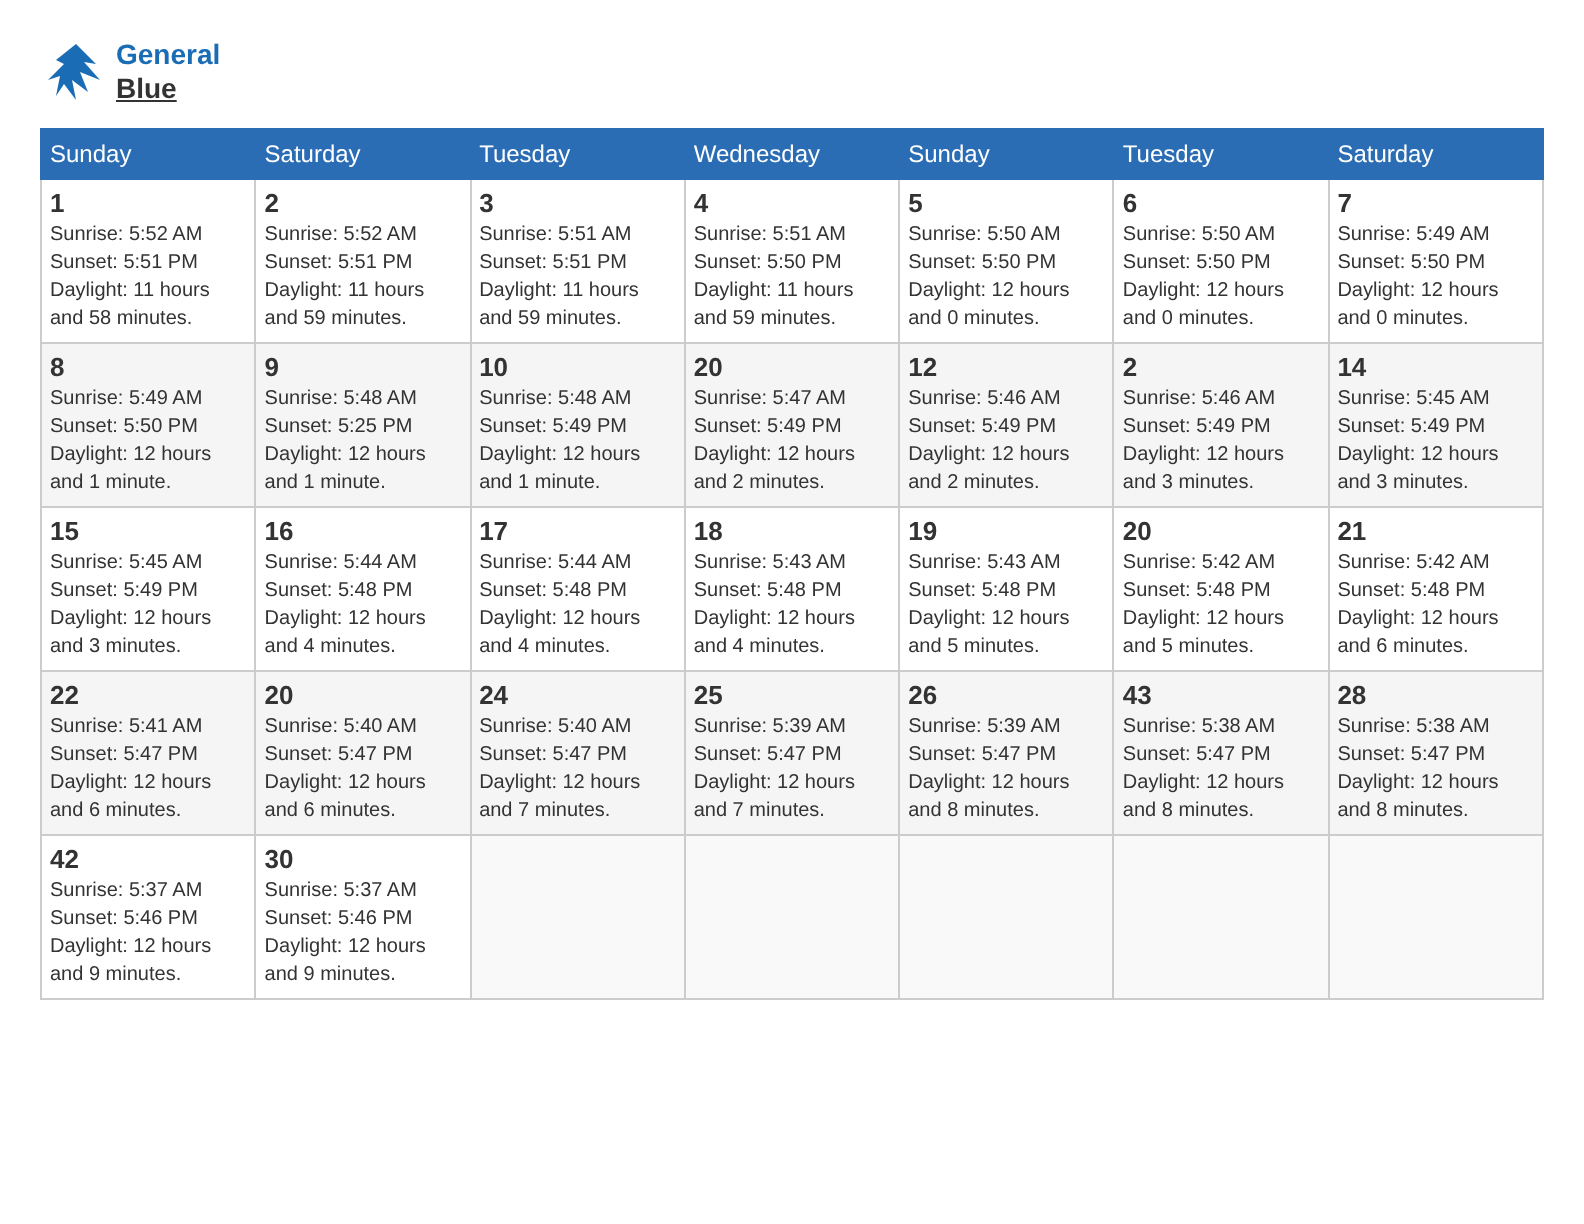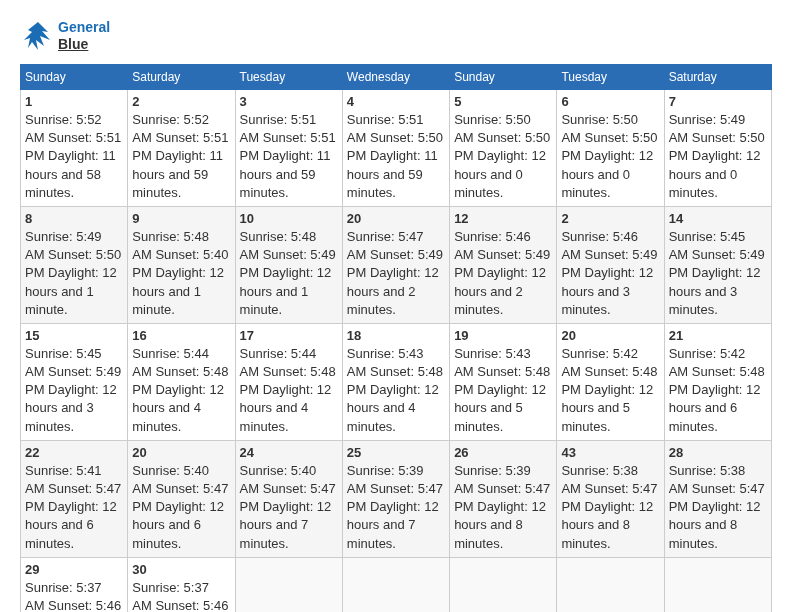--- a/index.html
+++ b/index.html
@@ -74,21 +74,21 @@
       background: #f5f5f5;
     }
     .day-num {
       font-size: 13px;
       font-weight: bold;
       color: #333;
       display: block;
       margin-bottom: 2px;
     }
     .day-info {
-      font-size: 13px;
+      font-size: 10px;
       color: #333;
       line-height: 1.4;
     }
     td.empty {
       background: #f9f9f9;
     }
   </style>
 </head>
 <body>
 
@@ -177,21 +177,21 @@
           <td>
             <span class="day-num">8</span>
             <div class="day-info">Sunrise: 5:49 AM
 Sunset: 5:50 PM
 Daylight: 12 hours
 and 1 minute.</div>
           </td>
           <td>
             <span class="day-num">9</span>
             <div class="day-info">Sunrise: 5:48 AM
-Sunset: 5:40 PM
+Sunset: 5:25 PM
 Daylight: 12 hours
 and 1 minute.</div>
           </td>
           <td>
             <span class="day-num">10</span>
             <div class="day-info">Sunrise: 5:48 AM
 Sunset: 5:49 PM
 Daylight: 12 hours
 and 1 minute.</div>
           </td>
@@ -321,21 +321,21 @@
           <td>
             <span class="day-num">28</span>
             <div class="day-info">Sunrise: 5:38 AM
 Sunset: 5:47 PM
 Daylight: 12 hours
 and 8 minutes.</div>
           </td>
         </tr>
         <tr>
           <td>
-            <span class="day-num">29</span>
+            <span class="day-num">42</span>
             <div class="day-info">Sunrise: 5:37 AM
 Sunset: 5:46 PM
 Daylight: 12 hours
 and 9 minutes.</div>
           </td>
           <td>
             <span class="day-num">30</span>
             <div class="day-info">Sunrise: 5:37 AM
 Sunset: 5:46 PM
 Daylight: 12 hours

